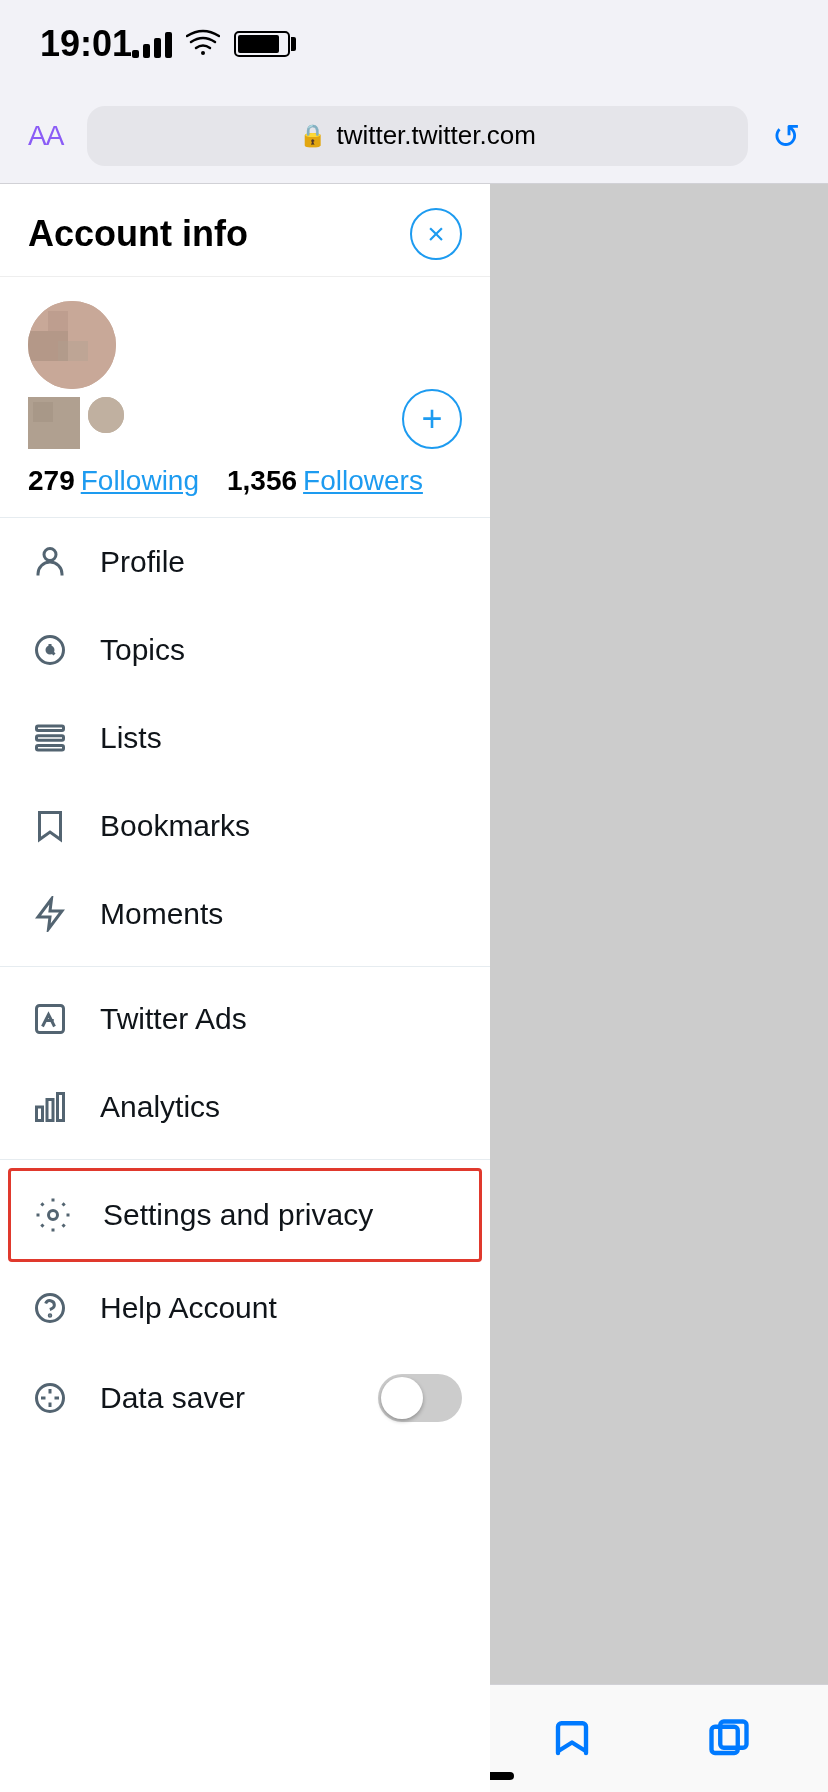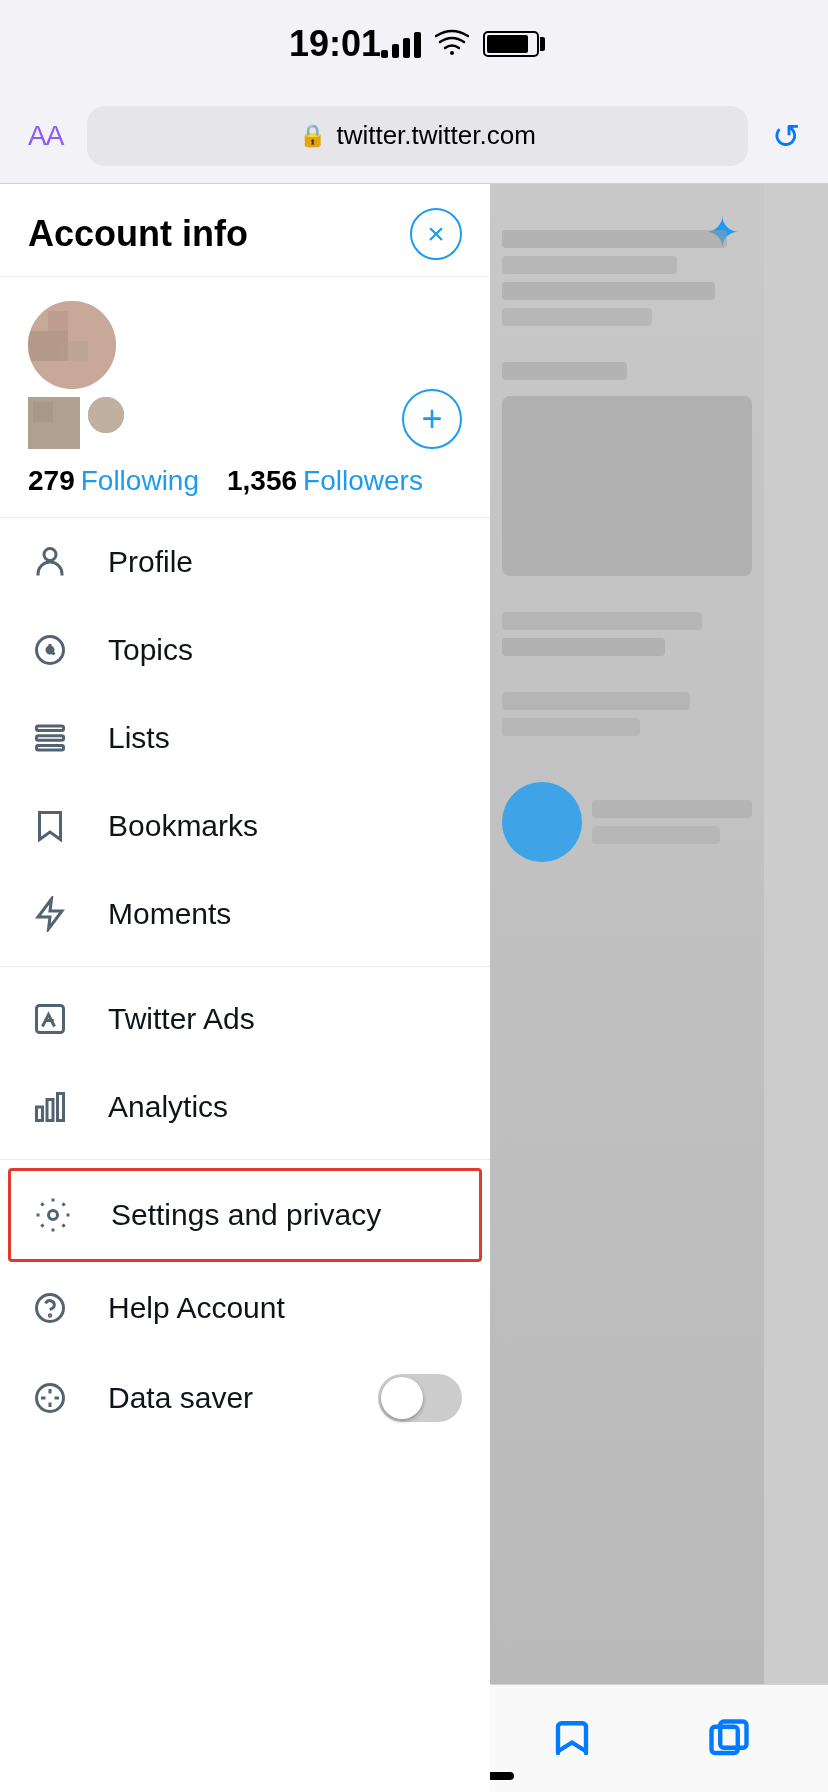--- a/index.html
+++ b/index.html
@@ -13,21 +13,21 @@
       overflow: hidden;
     }
 
     
     .status-bar {
       width: 828px;
       height: 88px;
       background: #f2f2f7;
       display: flex;
       align-items: center;
-      justify-content: center;
+      justify-content: flex-start;
       padding: 0 40px;
       position: relative;
       z-index: 10;
     }
     .status-time {
       font-size: 36px;
       font-weight: 600;
       color: #000;
     }
     .status-icons {
@@ -119,20 +119,21 @@
       color: #007aff;
       transform: scaleX(-1);
     }
 
     
     .main-area {
       width: 764px;
       height: 1608px;
       position: relative;
       display: flex;
+      flex-direction: column;
     }
 
     
     .drawer {
       width: 490px;
       height: 100%;
       background: #fff;
       position: relative;
       z-index: 5;
       overflow: hidden;
@@ -265,35 +266,36 @@
       align-items: baseline;
     }
     .stat-number {
       font-size: 28px;
       font-weight: 800;
       color: #000;
     }
     .stat-label {
       font-size: 28px;
       color: #1d9bf0;
+      text-decoration: underline;
     }
 
     
     .divider {
       height: 1px;
       background: #e6ecf0;
       margin: 0 0;
     }
 
     
     .menu-item {
       display: flex;
       align-items: center;
       padding: 22px 28px;
-      gap: 36px;
+      gap: 28px;
       cursor: pointer;
       position: relative;
     }
     .menu-icon {
       width: 44px;
       height: 44px;
       display: flex;
       align-items: center;
       justify-content: center;
       flex-shrink: 0;

